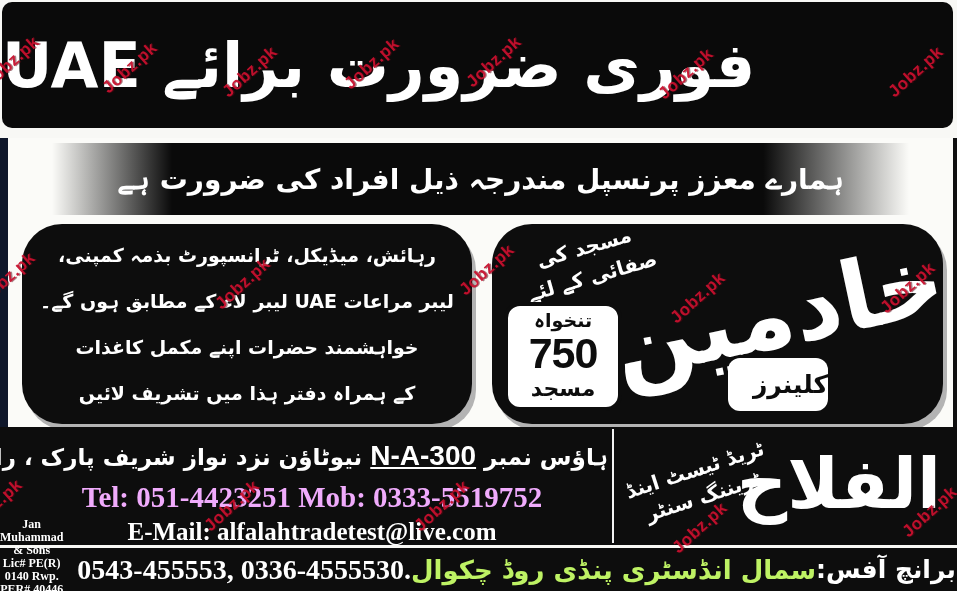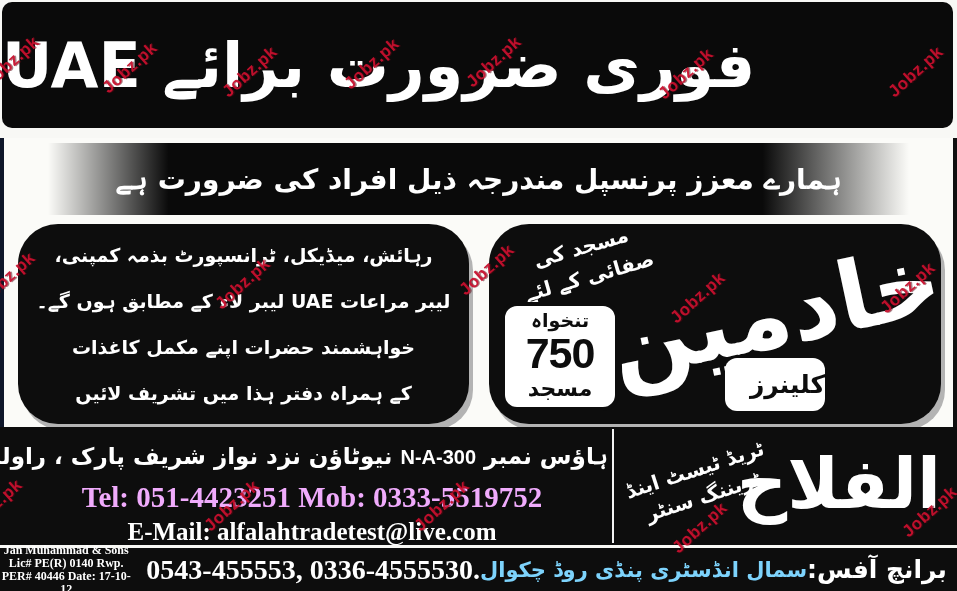--- a/index.html
+++ b/index.html
@@ -11,21 +11,21 @@
   
   .top-banner{
     position:absolute;left:2px;top:2px;width:951px;height:126px;
     background:#0a0a0a;border-radius:10px;
     display:flex;align-items:center;justify-content:flex-start;
   }
   .headline{color:#ffffff;font-size:62px;font-weight:bold;direction:rtl;white-space:nowrap;}
   
   .body-frame{
     position:absolute;left:0;top:138px;width:957px;height:289px;
-    background:#fbfbf8;border-left:4px solid #0f172a;border-right:4px solid #101010;
+    background:#fbfbf8;border-left:8px solid #0f172a;border-right:4px solid #101010;
     box-sizing:border-box;
   }
   .sub-banner{
     margin:5px 44px 0 44px;height:72px;
     background:linear-gradient(90deg,rgba(10,10,10,0) 0%,#0a0a0a 14%,#0a0a0a 83%,rgba(10,10,10,0) 100%);
     display:flex;align-items:center;justify-content:center;
   }
   .sub-banner-text{color:#fff;font-size:28px;font-weight:bold;direction:rtl;white-space:nowrap;}
   .boxes{position:absolute;left:14px;right:10px;top:86px;height:200px;display:flex;gap:20px;}
   .terms-box{
@@ -56,36 +56,36 @@
   .salary-currency{font-size:22px;font-weight:bold;color:#0d0d0d;direction:rtl;line-height:27px;}
   .category-box{
     position:absolute;left:236px;top:134px;width:100px;height:53px;background:#ffffff;border-radius:12px;
     display:flex;align-items:center;justify-content:flex-end;z-index:4;
   }
   .category-text{font-size:25px;font-weight:bold;color:#0d0d0d;direction:rtl;}
   
   .contact{position:absolute;left:0;top:427px;width:957px;height:118px;background:#0d0d0d;display:flex;}
   .contact-left{width:612px;box-sizing:border-box;padding:8px 4px 0 16px;text-align:center;}
   .address-line{color:#fff;font-size:23px;font-weight:bold;direction:rtl;white-space:nowrap;line-height:42px;}
-  .address-number{font-family:"Liberation Sans",sans-serif;font-size:20px;font-weight:bold;}
+  .address-number{font-family:"Liberation Sans",sans-serif;font-size:28px;font-weight:bold;text-decoration:underline;}
   .tel-line{color:#f0abfc;font-family:"Liberation Serif",serif;font-weight:bold;font-size:29px;line-height:38px;white-space:nowrap;}
   .email-line{color:#fff;font-family:"Liberation Serif",serif;font-weight:bold;font-size:25px;line-height:32px;white-space:nowrap;}
   .contact-divider{width:2px;background:#f2f2f2;margin:2px 0;}
   .contact-right{position:relative;flex:1;}
   .brand-name{position:absolute;right:16px;top:50%;transform:translateY(-52%);color:#fff;font-size:70px;font-weight:bold;direction:rtl;white-space:nowrap;}
   .brand-tagline{
     position:absolute;left:10px;top:28px;width:150px;color:#fff;font-size:20px;font-weight:bold;
     direction:rtl;text-align:center;line-height:28px;transform:rotate(-18deg);
   }
   
   .footer{position:absolute;left:0;top:548px;width:957px;height:43px;background:#0d0d0d;display:flex;align-items:center;}
   .license{width:285px;text-align:center;color:#fff;font-family:"Liberation Serif",serif;font-weight:bold;font-size:12px;line-height:13px;}
   .branch-row{flex:1;direction:rtl;display:flex;align-items:center;justify-content:space-between;padding:0 10px 0 14px;white-space:nowrap;}
   .branch-label{color:#fff;font-size:25px;font-weight:900;direction:rtl;}
-  .branch-address{color:#7dd3fc;font-size:21px;font-weight:bold;direction:rtl;text-align:right;}
+  .branch-address{color:#bef264;font-size:26px;font-weight:bold;direction:rtl;text-align:right;}
   .branch-phones{color:#fff;font-family:"Liberation Serif",serif;font-weight:bold;font-size:28px;}
   
   .watermark{
     position:absolute;z-index:50;pointer-events:none;
     font-family:"Liberation Sans",sans-serif;font-size:17px;font-weight:bold;letter-spacing:.5px;
     transform:translate(-50%,-50%) rotate(-42deg);
     text-shadow:1px 1px 0 rgba(90,10,20,.55);opacity:.95;white-space:nowrap;
   }
 </style>
 </head>

